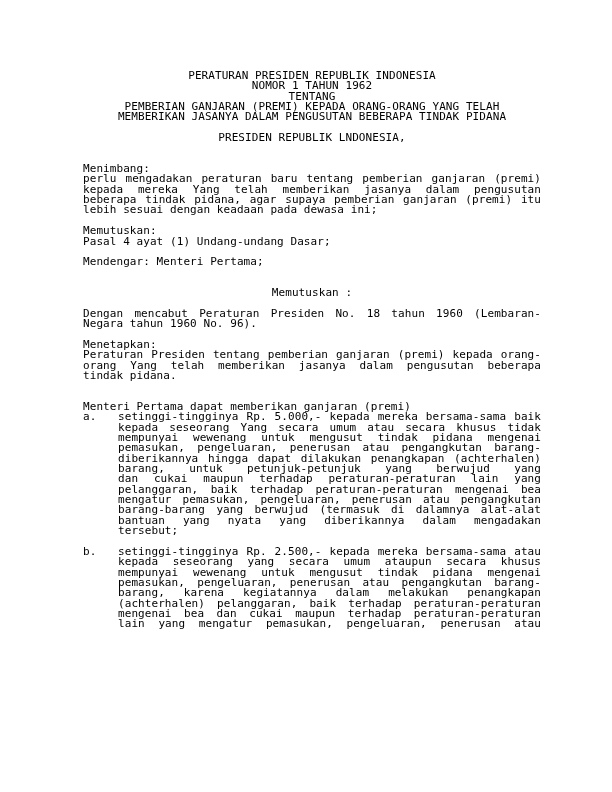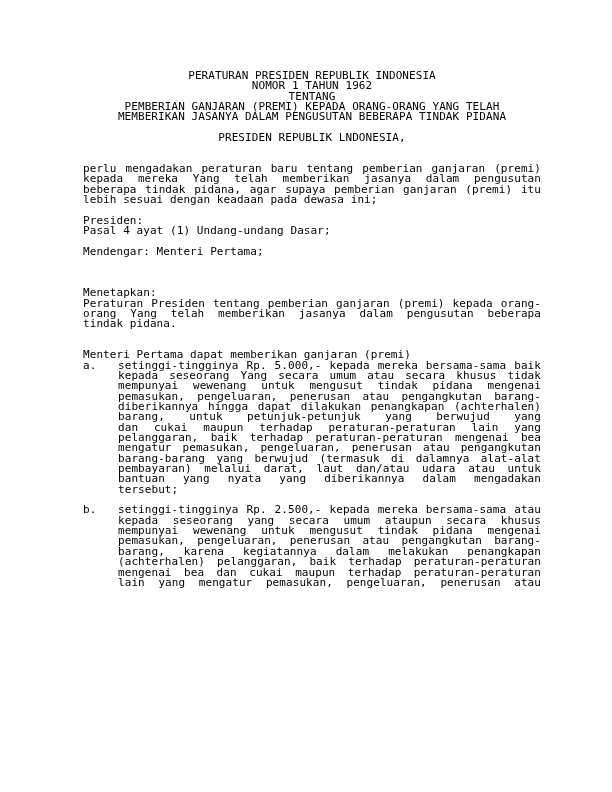--- a/index.html
+++ b/index.html
@@ -33,42 +33,49 @@
       <div class="line center">PEMBERIAN GANJARAN (PREMI) KEPADA ORANG-ORANG YANG TELAH</div>
       <div class="line center">MEMBERIKAN JASANYA DALAM PENGUSUTAN BEBERAPA TINDAK PIDANA</div>
       <div class="blank"></div>
       <div class="line center">PRESIDEN REPUBLIK LNDONESIA,</div>
     </div>
 
     <div class="blank"></div>
     <div class="blank"></div>
 
     <div>
+      <div class="line">Menimbang:</div>
       <span class="jline">perlu mengadakan peraturan baru tentang pemberian ganjaran (premi)</span>
       <span class="jline">kepada mereka Yang telah memberikan jasanya dalam pengusutan</span>
       <span class="jline">beberapa tindak pidana, agar supaya pemberian ganjaran (premi) itu</span>
       <span class="lastline">lebih sesuai dengan keadaan pada dewasa ini;</span>
     </div>
 
     <div class="blank"></div>
 
     <div>
-      <div class="line">Presiden:</div>
+      <div class="line">Memutuskan:</div>
       <div class="line">Pasal 4 ayat (1) Undang-undang Dasar;</div>
     </div>
 
     <div class="blank"></div>
 
     <div>
       <div class="line">Mendengar: Menteri Pertama;</div>
     </div>
 
     <div class="blank"></div>
     <div class="blank"></div>
 
+    <div>
+      <div class="line center">Memutuskan :</div>
+      <div class="blank"></div>
+      <span class="jline">Dengan mencabut Peraturan Presiden No. 18 tahun 1960 (Lembaran-</span>
+      <span class="lastline">Negara tahun 1960 No. 96).</span>
+    </div>
 
     <div class="blank"></div>
 
     <div>
       <div class="line">Menetapkan:</div>
       <span class="jline">Peraturan Presiden tentang pemberian ganjaran (premi) kepada orang-</span>
       <span class="jline">orang Yang telah memberikan jasanya dalam pengusutan beberapa</span>
       <span class="lastline">tindak pidana.</span>
     </div>
 
@@ -83,21 +90,20 @@
         <span class="jline">setinggi-tingginya Rp. 5.000,- kepada mereka bersama-sama baik</span>
         <span class="jline">kepada seseorang Yang secara umum atau secara khusus tidak</span>
         <span class="jline">mempunyai wewenang untuk mengusut tindak pidana mengenai</span>
         <span class="jline">pemasukan, pengeluaran, penerusan atau pengangkutan barang-</span>
         <span class="jline">diberikannya hingga dapat dilakukan penangkapan (achterhalen)</span>
         <span class="jline">barang, untuk petunjuk-petunjuk yang berwujud yang</span>
         <span class="jline">dan cukai maupun terhadap peraturan-peraturan lain yang</span>
         <span class="jline">pelanggaran, baik terhadap peraturan-peraturan mengenai bea</span>
         <span class="jline">mengatur pemasukan, pengeluaran, penerusan atau pengangkutan</span>
         <span class="jline">barang-barang yang berwujud (termasuk di dalamnya alat-alat</span>
-        <span class="jline">pembayaran) melalui darat, laut dan/atau udara atau untuk</span>
         <span class="jline">bantuan yang nyata yang diberikannya dalam mengadakan</span>
         <span class="lastline">tersebut;</span>
       </div>
 
       <div class="blank"></div>
 
       <div class="item">
         <span class="item-marker">b.</span>
         <span class="jline">setinggi-tingginya Rp. 2.500,- kepada mereka bersama-sama atau</span>
         <span class="jline">kepada seseorang yang secara umum ataupun secara khusus</span>

